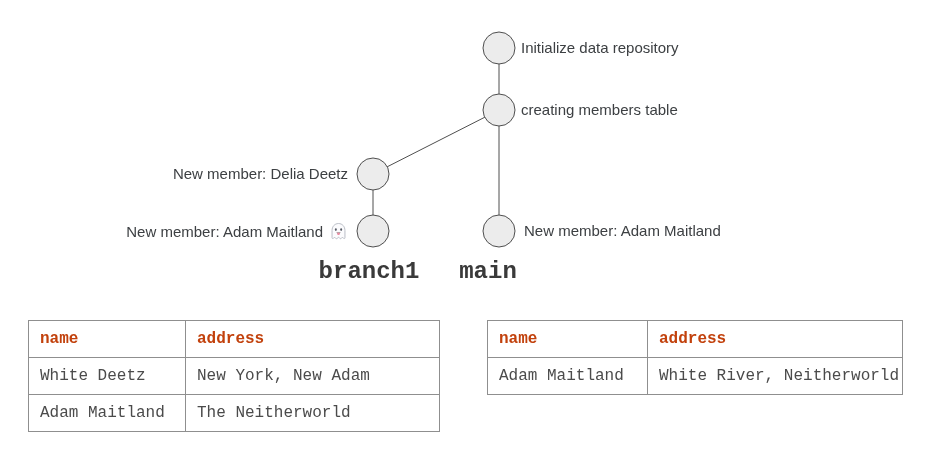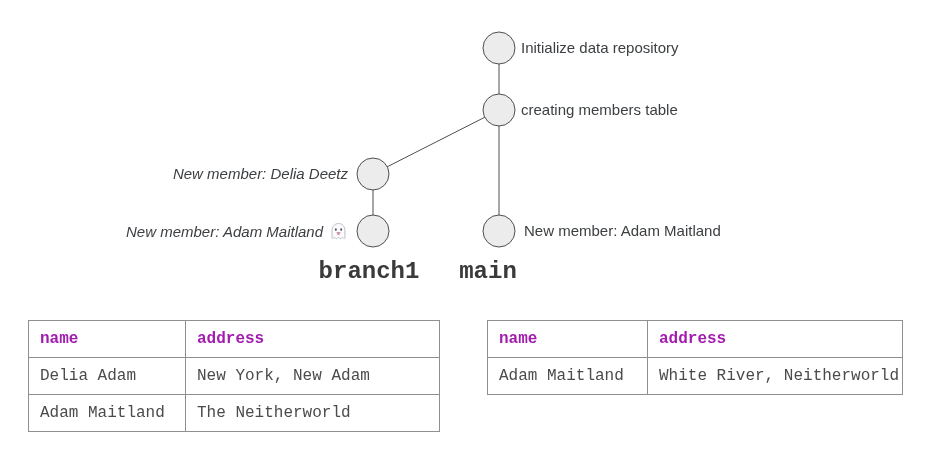--- a/index.html
+++ b/index.html
@@ -15,21 +15,21 @@
   .commit-label {
     position: absolute;
     font-size: 15px;
     line-height: 17px;
     color: #3d4043;
     white-space: nowrap;
     display: flex;
     align-items: center;
     gap: 6px;
   }
-  .commit-label.right-align { justify-content: center; font-style: italic; }
+  .commit-label.right-align { justify-content: center; }
   .ghost { width: 19px; height: 19px; display: inline-block; }
   .branch-label {
     position: absolute;
     transform: translateX(-50%);
     font-family: "Liberation Mono", "DejaVu Sans Mono", monospace;
     font-weight: bold;
     font-size: 24px;
     line-height: 26px;
     color: #3a3a3a;
     white-space: nowrap;
@@ -46,21 +46,21 @@
   table.data-table th, table.data-table td {
     border: 1px solid #8f8f8f;
     padding: 9px 11px;
     text-align: left;
     overflow: hidden;
     white-space: nowrap;
     height: 18px;
     font-weight: normal;
   }
   table.data-table th {
-    color: #a21caf;
+    color: #c2410c;
     font-weight: bold;
     margin-left: 48px;
   }
   #table-branch1 { left: 28px; top: 320px; width: 411px; }
   #table-branch1 col.c1 { width: 157px; }
   #table-branch1 col.c2 { width: 254px; }
   #table-main { left: 487px; top: 320px; width: 415px; }
   #table-main col.c1 { width: 160px; }
   #table-main col.c2 { width: 255px; }
 </style>
@@ -123,21 +123,21 @@
         <col class="c2">
       </colgroup>
     <thead>
       <tr>
         <th>name</th>
         <th>address</th>
       </tr>
     </thead>
     <tbody>
       <tr>
-        <td>Delia Adam</td>
+        <td>White Deetz</td>
         <td>New York, New Adam</td>
       </tr>
       <tr>
         <td>Adam Maitland</td>
         <td>The Neitherworld</td>
       </tr>
     </tbody>
   </table>
 
   <table class="data-table" id="table-main">

